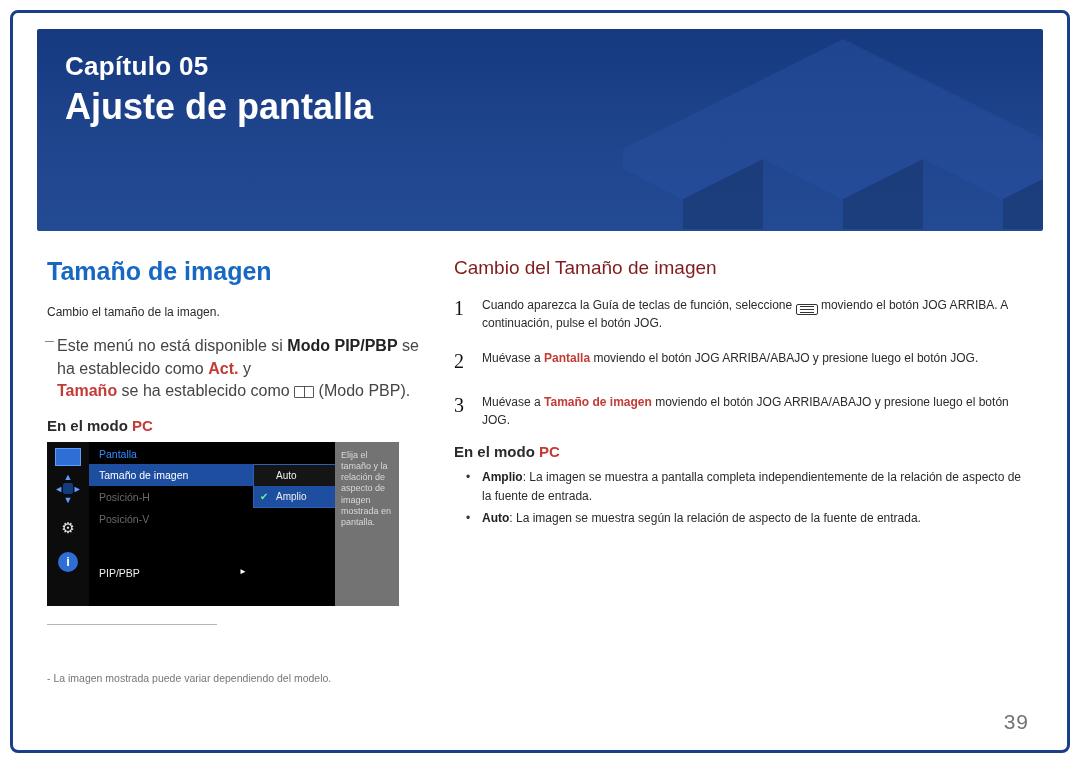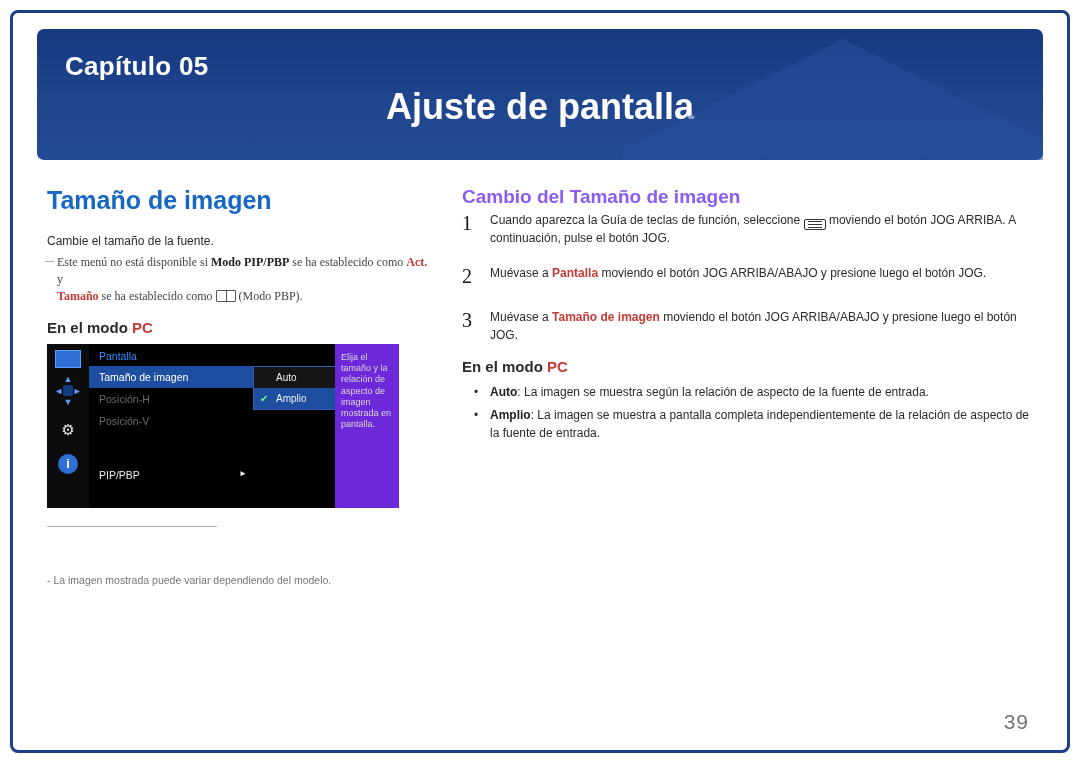--- a/index.html
+++ b/index.html
@@ -1,29 +1,29 @@
 <!DOCTYPE html>
 <html><head>
 <meta charset="utf-8">
 <style>
   * { box-sizing: border-box; margin: 0; padding: 0; }
   body { font-family: Arial, Helvetica, sans-serif; background:#fff; width:1080px; height:763px; position:relative; color:#2b2b2b; }
   .page { position:relative; width:100%; height:100%; padding:26px 34px 18px 34px; border:3px solid #1c3d88; border-radius:8px; margin:10px; width:calc(100% - 20px); height:calc(100% - 20px); }
-  .hero { position:relative; background:#1c3d88; background:linear-gradient(180deg,#16397f 0%,#1e448c 50%,#234b94 100%); border-radius:7px; padding:22px 28px 32px 28px; margin:-10px -10px 15px -10px; }
+  .hero { position:relative; background:#1c3d88; background:linear-gradient(180deg,#16397f 0%,#1e448c 50%,#234b94 100%); border-radius:2px; padding:22px 28px 103px 28px; margin:-10px -10px 15px -10px; }
   .hero .deco { position:absolute; right:0; top:0; height:100%; width:420px; overflow:hidden; }
   .hero .deco svg { position:absolute; right:-60px; top:-30px; }
   .hero h4 { color:#fff; font-weight:700; font-size:26px; letter-spacing:.3px; }
-  .hero h1 { color:#fff; font-weight:700; font-size:36px; margin-top:4px;text-align:center; }
-  .cols { display:flex; gap:30px; margin-top:26px; }
+  .hero h1 { color:#fff; font-weight:700; font-size:36px; margin-top:4px; }
+  .cols { display:flex; gap:22px; margin-top:26px; }
   .left { width:385px; }
   .right { flex:1; }
   h2.blue { color:#1768c2; font-size:25px; font-weight:700; margin-bottom:18px; }
-  h2.black { color:#8b5cf6; font-size:19px; font-weight:700; margin-bottom:0; }
+  h2.black { color:#7f1d1d; font-size:19px; font-weight:400; margin-bottom:14px; }
   .small { font-size:12px; line-height:1.45; }
-  .note-dash { font-size:12px; line-height:1.4; color:#454545; padding-left:10px; position:relative; margin-top:4px;font-family:Liberation Serif, serif; }
+  .note-dash { font-size:16px; line-height:1.4; color:#454545; padding-left:10px; position:relative; margin-top:14px; }
   .note-dash::before { content:"―"; position:absolute; left:-2px; top:0; font-size:9px; color:#444;}
   .red { color:#c33b35; font-weight:700; }
   .b { font-weight:700; color:#222;}
   .modehdr { font-size:15px; font-weight:700; margin:14px 0 8px 0;}
   .modehdr .pc { color:#c33b35;}
   .pbp-icon { display:inline-block; width:20px; height:12px; border:1px solid #555; border-radius:1px; position:relative; top:2px; }
   .pbp-icon::after { content:""; position:absolute; left:50%; top:0; width:1px; height:100%; background:#555;}
 
   
   .osd { position:relative; width:352px; height:164px; background:#000; margin-top:2px; }
@@ -42,21 +42,21 @@
   .osd-menu .item.sel { background:#1d4ea0; color:#fff; }
   .osd-menu .item.dis { color:#6a6a6a;}
   .osd-menu .item.pip { color:#eee;margin-top:32px;}
   .osd-menu .item.pip::after { content:"►"; position:absolute; right:6px; font-size:8px; color:#fff;}
 
   .popup { position:absolute; left:206px; top:22px; width:116px; background:#151515; border:1px solid #2e5fb6; font-size:10px; }
   .popup .row { padding:5px 22px; color:#eee; position:relative;}
   .popup .row.sel { background:#1d4ea0;}
   .popup .row.sel::before { content:"✔"; position:absolute; left:6px; color:#5cff8a; font-size:10px;}
 
-  .desc { position:absolute; right:0; top:0; width:64px; height:100%; background:#6d28d9; color:#d8d8d8; font-size:9px; padding:8px 6px; line-height:1.25; }
+  .desc { position:absolute; right:0; top:0; width:64px; height:100%; background:#737373; color:#d8d8d8; font-size:9px; padding:8px 6px; line-height:1.25; }
 
   .footnote-line { border:none; border-top:1px solid #b5b5b5; width:170px; margin:18px 0 6px 0;}
   .footnote { font-size:10.5px; color:#767676; line-height:1.4;margin-top:46px;}
 
   
   .step { display:flex; gap:14px; font-size:12px; line-height:1.5; margin-bottom:14px; }
   .step .num { font-size:20px; font-weight:400; color:#111; width:14px; flex-shrink:0; font-family:Georgia,serif;}
   .step .txt { flex:1; padding-top:3px;}
   .menu-icon { display:inline-flex; width:22px; height:11px; border:1px solid #333; border-radius:2px; position:relative; top:1px; justify-content:center; align-items:center;}
   .menu-icon::before { content:""; width:14px; height:1px; background:#333; box-shadow:0 -3px 0 #333, 0 3px 0 #333;}
@@ -91,21 +91,21 @@
       </svg>
     </div>
     <h4>Capítulo 05</h4>
     <h1>Ajuste de pantalla</h1>
   </div>
 
   <div class="cols">
 
     <div class="left">
       <h2 class="blue">Tamaño de imagen</h2>
-      <p class="small">Cambie el tamaño de la fuente.</p>
+      <p class="small">Cambio el tamaño de la imagen.</p>
       <p class="note-dash">
         <span>Este menú no está disponible si </span><span class="b">Modo PIP/PBP</span><span> se ha establecido como </span><span class="red">Act.</span><span> y </span><br>
         <span class="red">Tamaño</span><span> se ha establecido como </span><span class="pbp-icon"></span><span> (Modo PBP).</span>
       </p>
 
       <p class="modehdr">
         <span>En el modo </span><span class="pc">PC</span>
       </p>
 
       <div class="osd">
@@ -165,20 +165,20 @@
         <div class="txt">
           <span>Muévase a </span><span class="red">Tamaño de imagen</span><span> moviendo el botón JOG ARRIBA/ABAJO y presione luego el botón JOG.</span>
         </div>
       </div>
 
       <p class="modehdr">
         <span>En el modo </span><span class="pc">PC</span>
       </p>
 
       <ul class="bullets">
+        <li><span class="b">Amplio</span><span>: La imagen se muestra a pantalla completa independientemente de la relación de aspecto de la fuente de entrada.</span></li>
         <li><span class="b">Auto</span><span>: La imagen se muestra según la relación de aspecto de la fuente de entrada.</span></li>
-        <li><span class="b">Amplio</span><span>: La imagen se muestra a pantalla completa independientemente de la relación de aspecto de la fuente de entrada.</span></li>
       </ul>
     </div>
   </div>
 
   <div class="pagenum">39</div>
 </div>
 
 </body></html>

